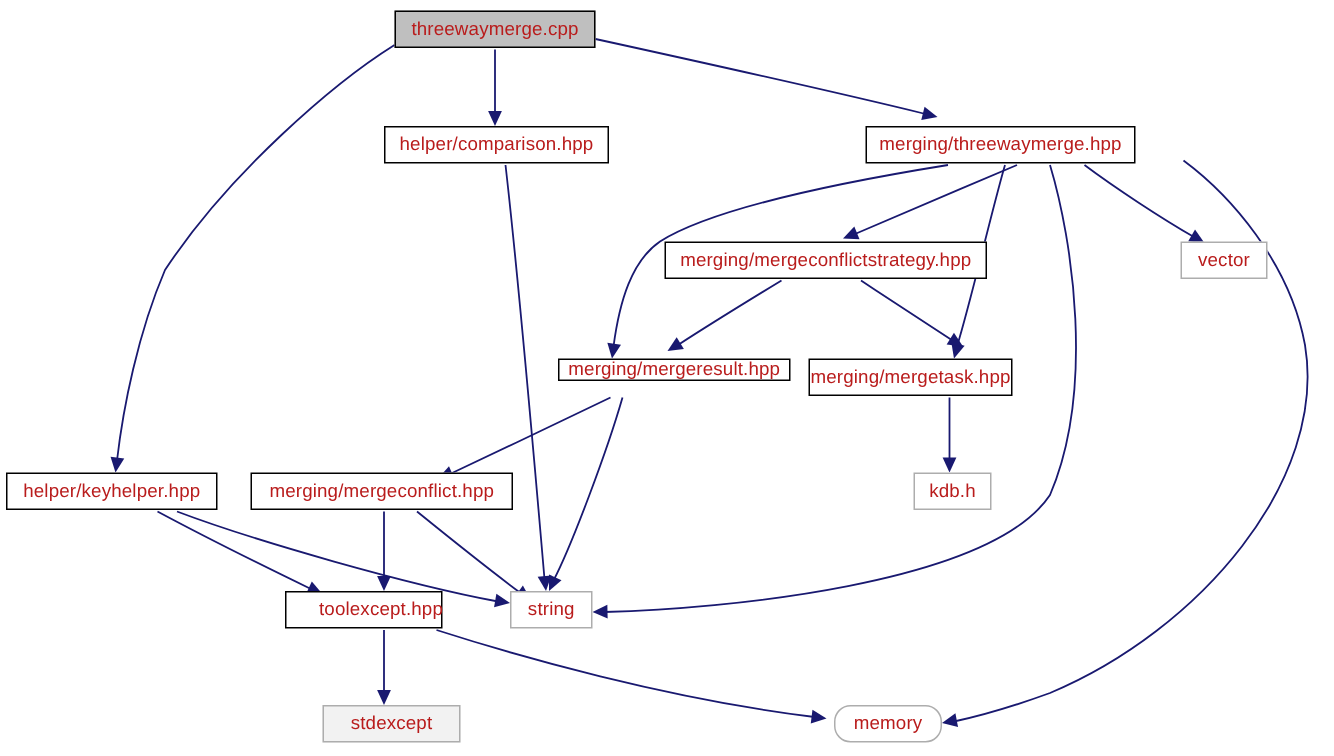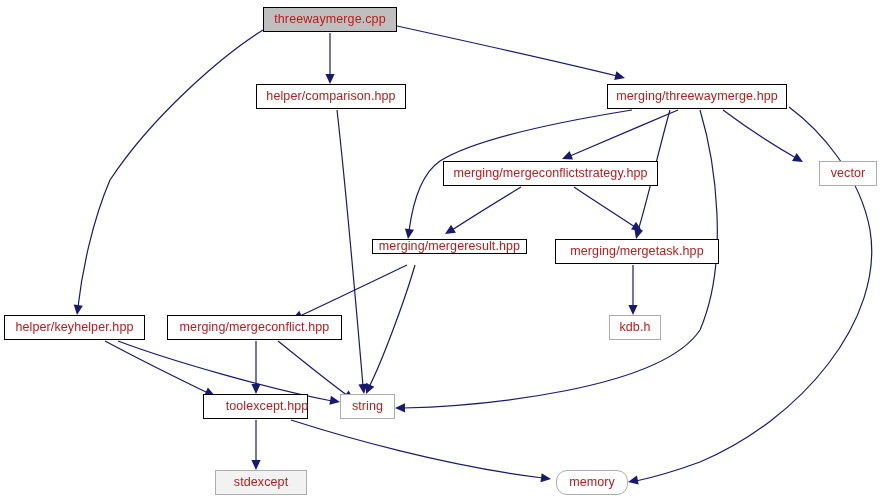--- a/index.html
+++ b/index.html
@@ -110,45 +110,45 @@
       </g>
   </svg>
 
   <div id="node-layer">
       <div class="gnode root" style="left: 263px; top: 7px; width: 134px; height: 25px;">
         <span class="nlabel">threewaymerge.cpp</span>
       </div>
       <div class="gnode project" style="left: 256px; top: 84px; width: 150px; height: 25px;">
         <span class="nlabel">helper/comparison.hpp</span>
       </div>
-      <div class="gnode project" style="left: 607px; top: 84px; width: 180px; height: 25px;">
+      <div class="gnode project" style="left: 577px; top: 84px; width: 180px; height: 25px;">
         <span class="nlabel">merging/threewaymerge.hpp</span>
       </div>
       <div class="gnode project" style="left: 443px; top: 161px; width: 215px; height: 25px; text-align: right;">
         <span class="nlabel">merging/mergeconflictstrategy.hpp</span>
       </div>
-      <div class="gnode sys" style="left: 787px; top: 161px; width: 58px; height: 25px; margin-left: 32px;">
+      <div class="gnode sys" style="left: 787px; top: 161px; width: 58px; height: 25px;">
         <span class="nlabel">vector</span>
       </div>
       <div class="gnode project" style="left: 372px; top: 239px; width: 155px; height: 15px;">
         <span class="nlabel">merging/mergeresult.hpp</span>
       </div>
-      <div class="gnode project" style="left: 555px; top: 239px; width: 164px; height: 25px;">
+      <div class="gnode project" style="left: 539px; top: 239px; width: 136px; height: 25px;">
         <span class="nlabel">merging/mergetask.hpp</span>
       </div>
       <div class="gnode sys" style="left: 609px; top: 315px; width: 52px; height: 25px;">
         <span class="nlabel">kdb.h</span>
       </div>
       <div class="gnode project" style="left: 4px; top: 315px; width: 141px; height: 25px; text-align: right;">
         <span class="nlabel">helper/keyhelper.hpp</span>
       </div>
       <div class="gnode project" style="left: 167px; top: 315px; width: 175px; height: 25px;">
         <span class="nlabel">merging/mergeconflict.hpp</span>
       </div>
-      <div class="gnode project" style="left: 203px; top: 394px; width: 105px; height: 25px; padding-left: 23px;">
+      <div class="gnode project" style="left: 190px; top: 394px; width: 105px; height: 25px; padding-left: 23px;">
         <span class="nlabel">toolexcept.hpp</span>
       </div>
       <div class="gnode sys" style="left: 340px; top: 394px; width: 55px; height: 25px;">
         <span class="nlabel">string</span>
       </div>
       <div class="gnode sysfill" style="left: 215px; top: 470px; width: 92px; height: 25px;">
         <span class="nlabel">stdexcept</span>
       </div>
       <div class="gnode sys" style="left: 556px; top: 470px; width: 72px; height: 25px; border-radius: 11px;">
         <span class="nlabel">memory</span>

